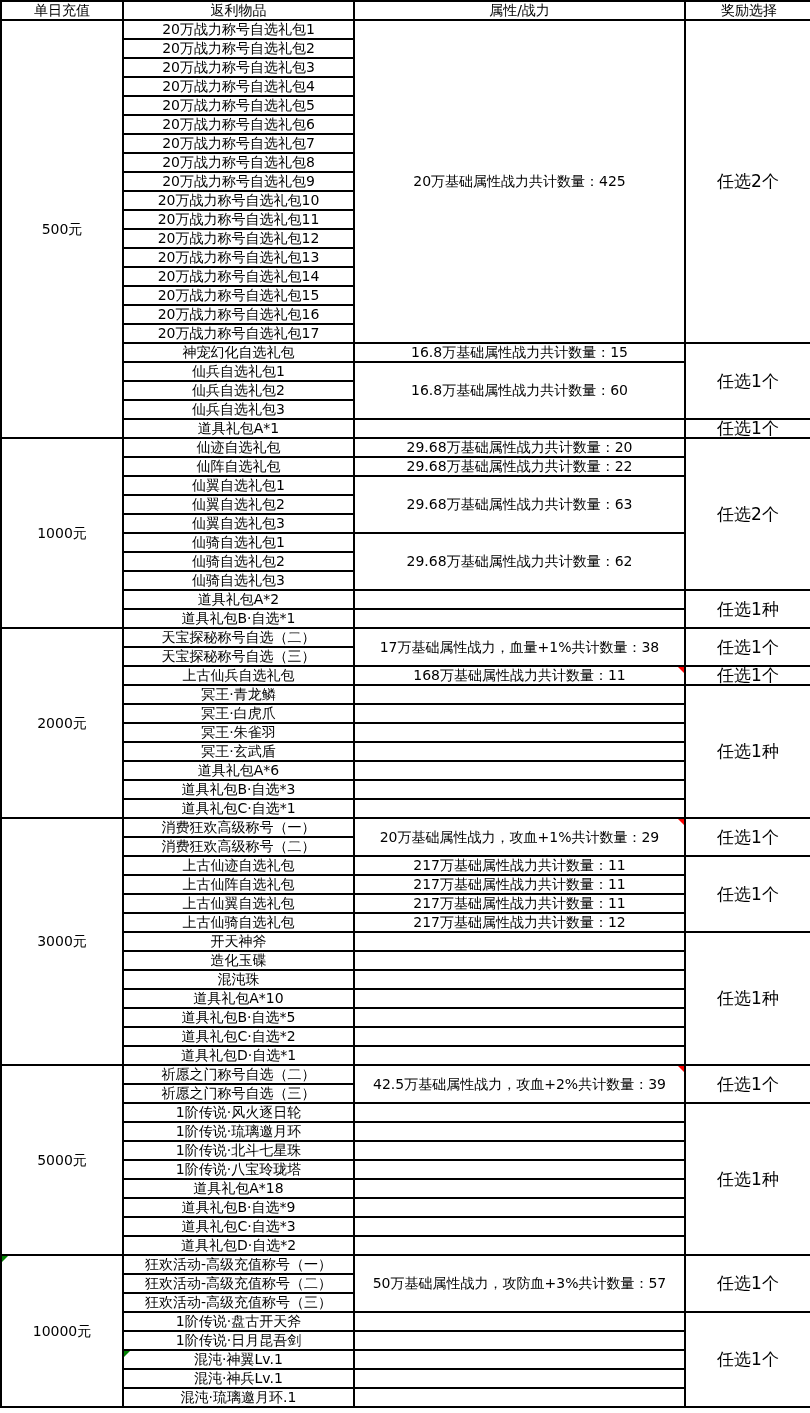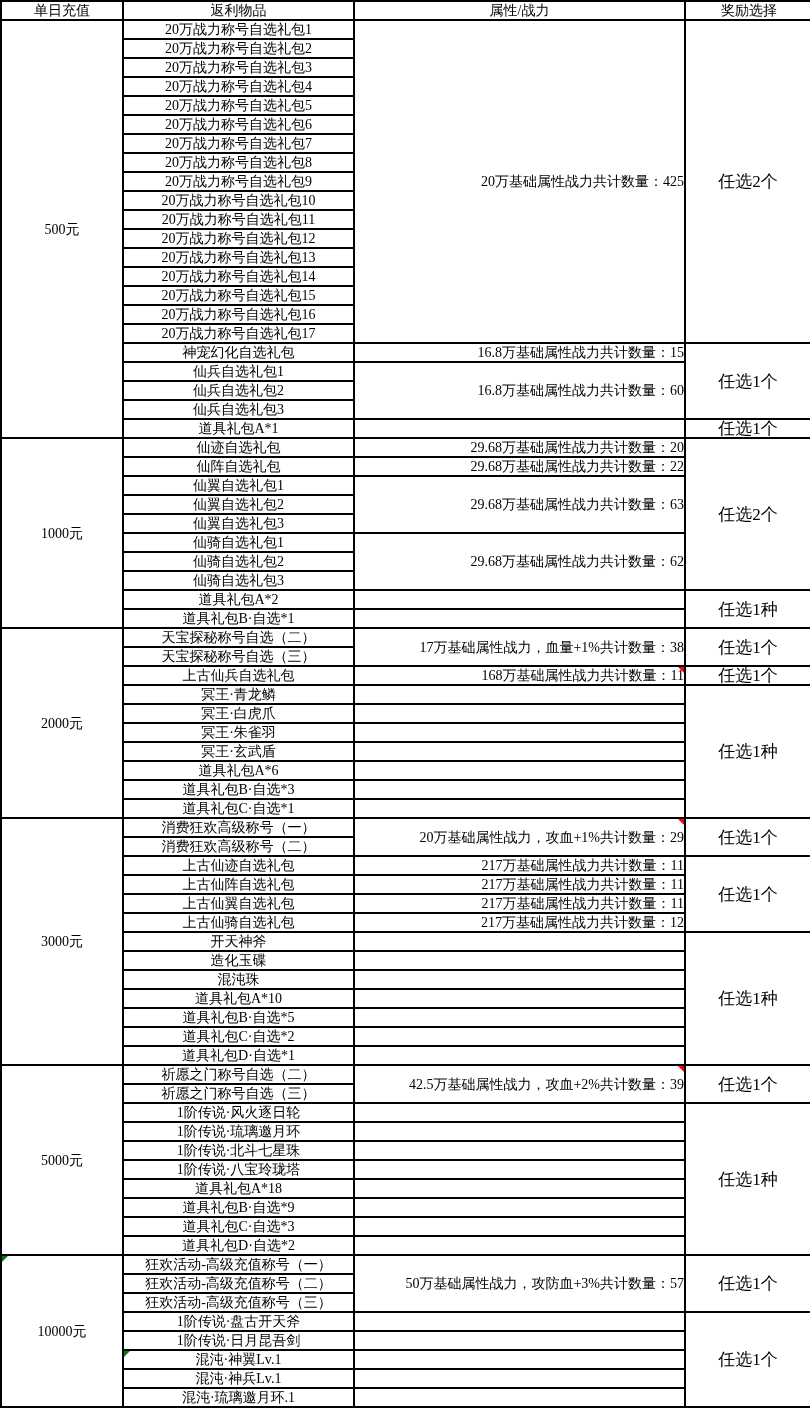--- a/index.html
+++ b/index.html
@@ -4,21 +4,20 @@
 <style>
   html, body {
     margin: 0;
     padding: 0;
     background: #ffffff;
     font-family: "DejaVu Sans", "Liberation Sans", sans-serif;
   }
   .page {
     width: 752px;
     background: #ffffff;
-    font-family: Liberation Serif, serif;
   }
   table {
     border-collapse: collapse;
     table-layout: fixed;
     width: 810px;
     background: #ffffff;
   }
   th, td {
     border: 2px solid #000000;
     height: 17px;
@@ -32,21 +31,21 @@
     overflow: hidden;
     position: relative;
     line-height: 17px;
   }
   th.c4 {
     text-align: center;
     padding-left: 2px;
   }
   td.col-recharge { font-size: 14px; margin-top: 40px; }
   td.col-item { font-size: 14px; }
-  td.col-attr { font-size: 14px; text-align: right; }
+  td.col-attr { font-size: 14px; }
   td.col-choice { font-size: 17px; }
   .red-tri {
     position: absolute;
     top: 0;
     right: 0;
     width: 0;
     height: 0;
     border-top: 6px solid var(--marker-red, #ff0000);
     border-left: 6px solid transparent;
   }

